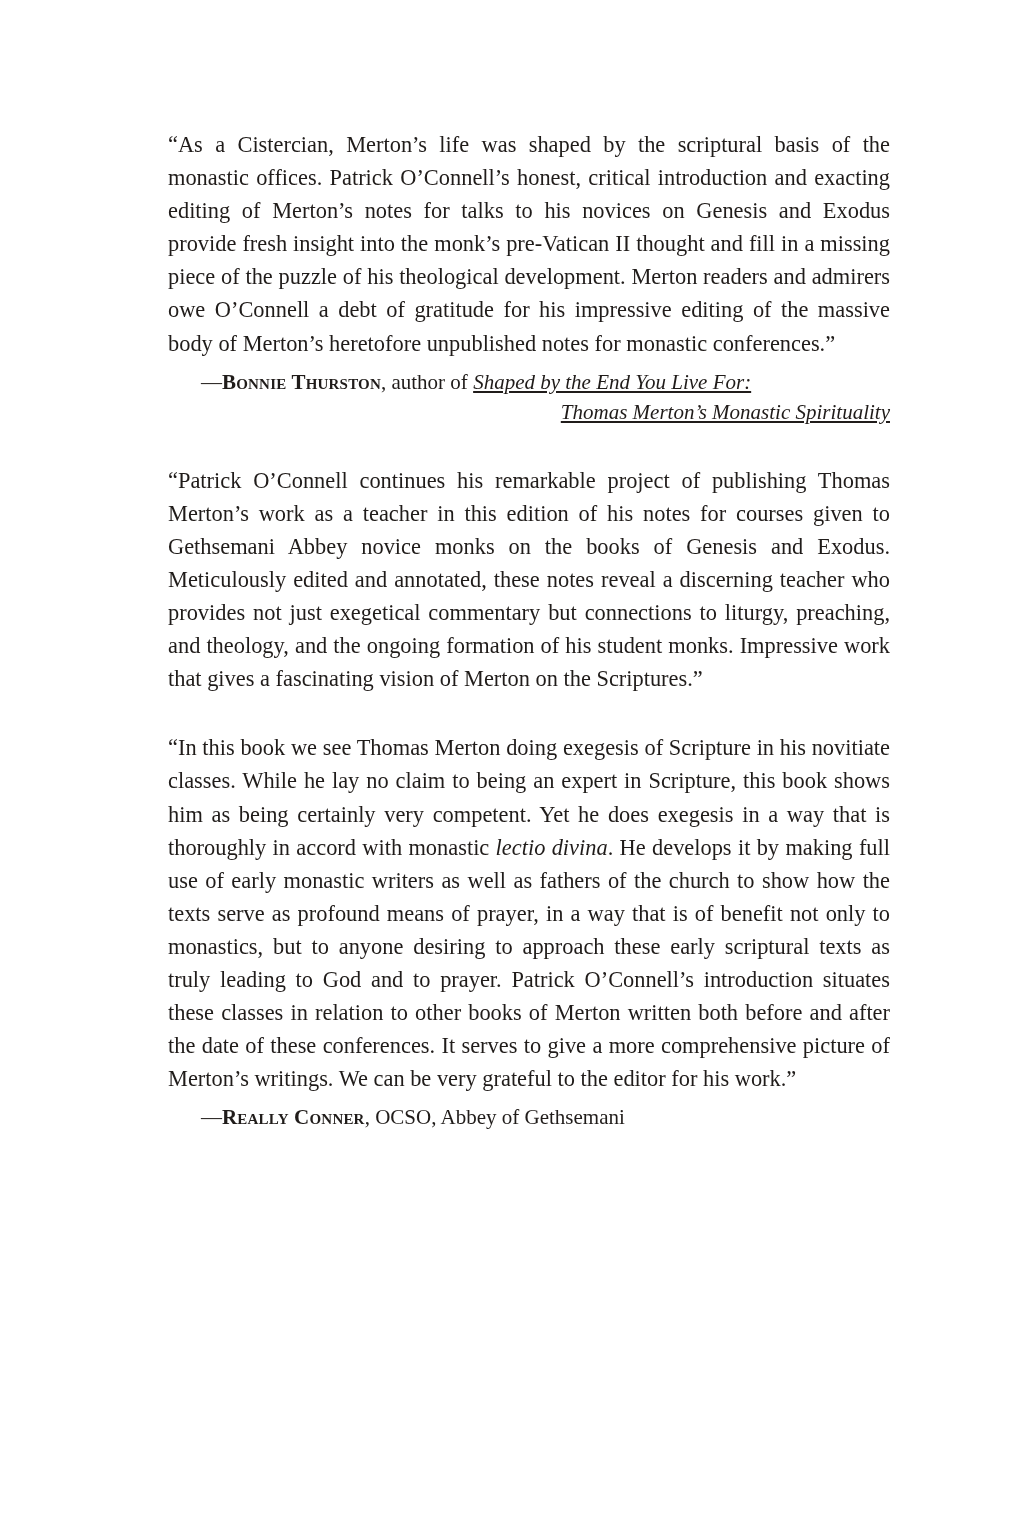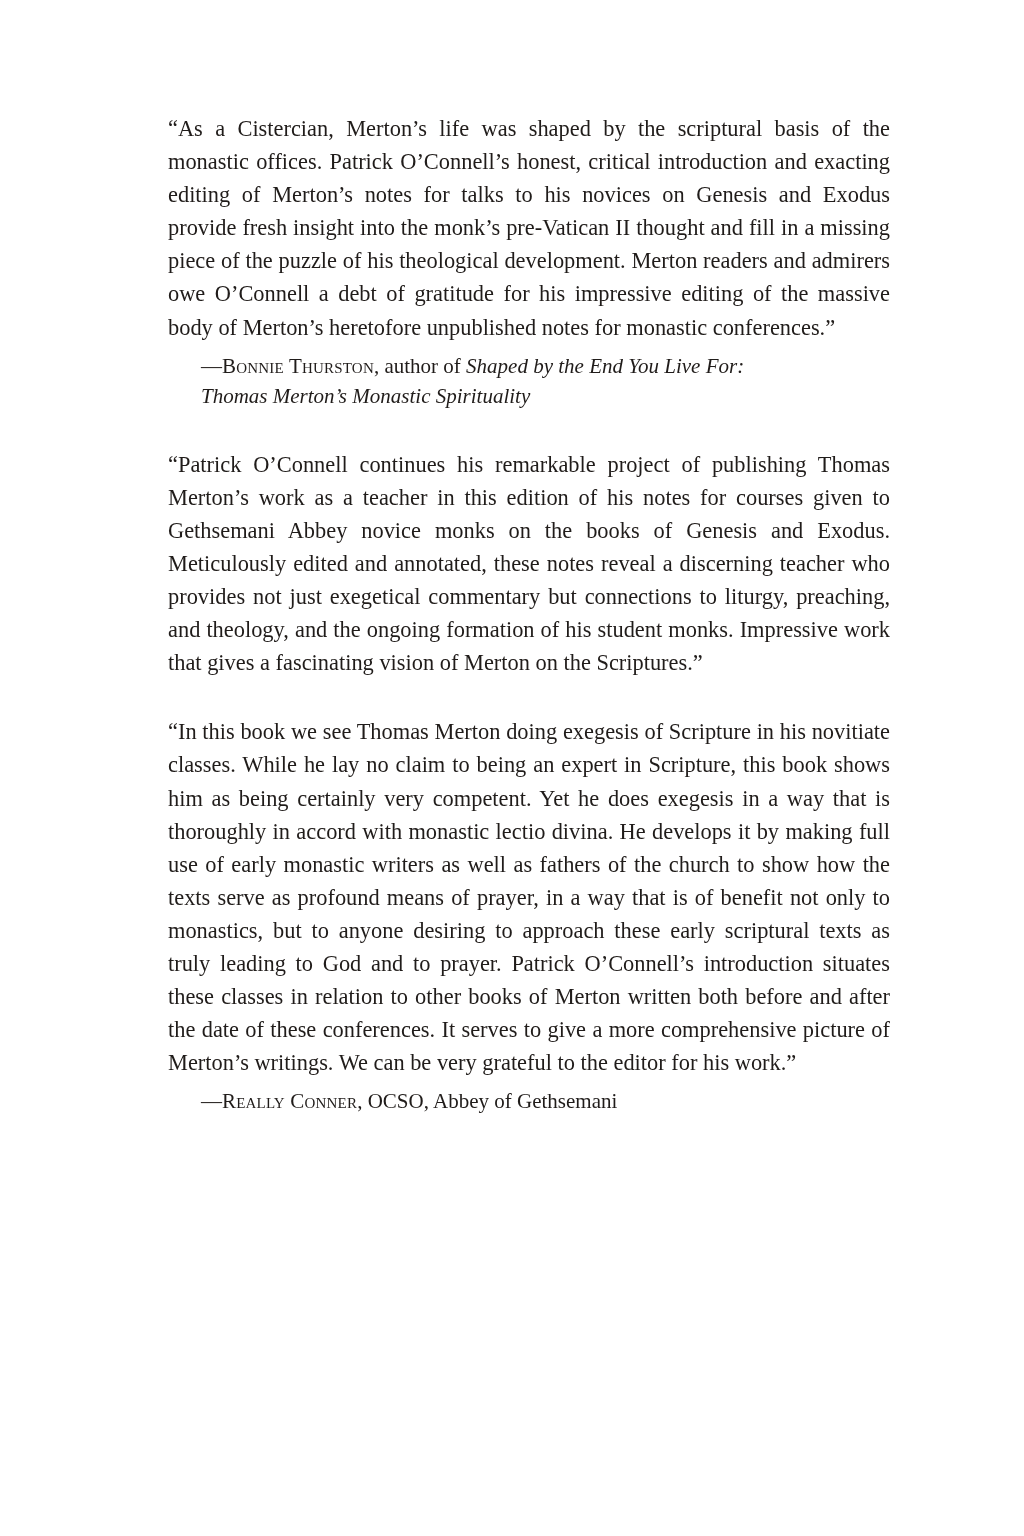--- a/index.html
+++ b/index.html
@@ -20,62 +20,66 @@
     position: relative;
     width: 1024px;
     height: 1536px;
     background: #ffffff;
     overflow: hidden;
   }
 
   .text-column {
     position: absolute;
     left: 168px;
-    top: 112px;
+    top: 128px;
     width: 722px;
   }
 
   .blurb {
     margin: 0 0 0 0;
   }
 
   .quote {
     margin: 0;
     font-size: 22.4px;
     line-height: 33.1px;
     text-align: justify;
     text-justify: inter-word;
     hyphens: none;
     color: #201c1a;
   }
 
   .quote .it {
+    font-style: italic;
   }
 
   .attribution {
     margin: 7px 0 0 0;
     padding-left: 34px;
     font-size: 21px;
     line-height: 30.5px;
     text-align: left;
     color: #201c1a;
     text-indent: -1px;
   }
 
   .attribution .sc {
     font-variant: small-caps;
     letter-spacing: 0.2px;
+    font-weight: bold;
   }
 
   .attribution .it {
     font-style: italic;
+    text-decoration: underline;
   }
 
   .attribution .title-second-line {
     display: block;
+    text-align: right;
   }
 
   .blurb-gap {
     height: 36px;
   }
 
   
   .emdash {
     font-style: normal;
   }

